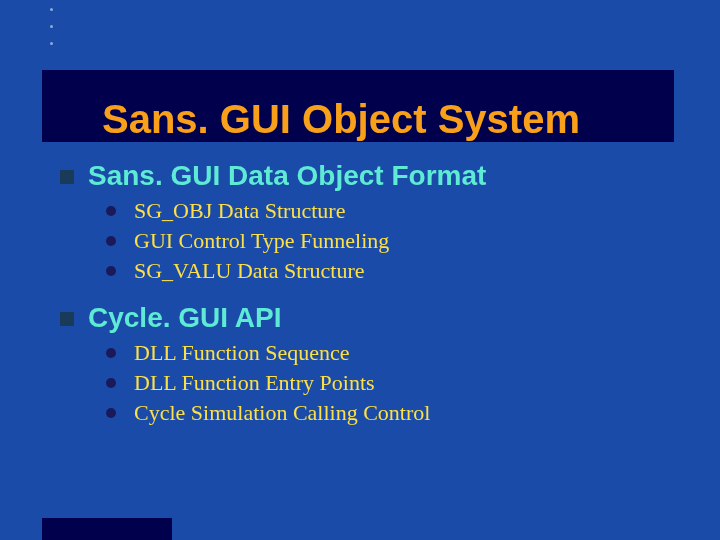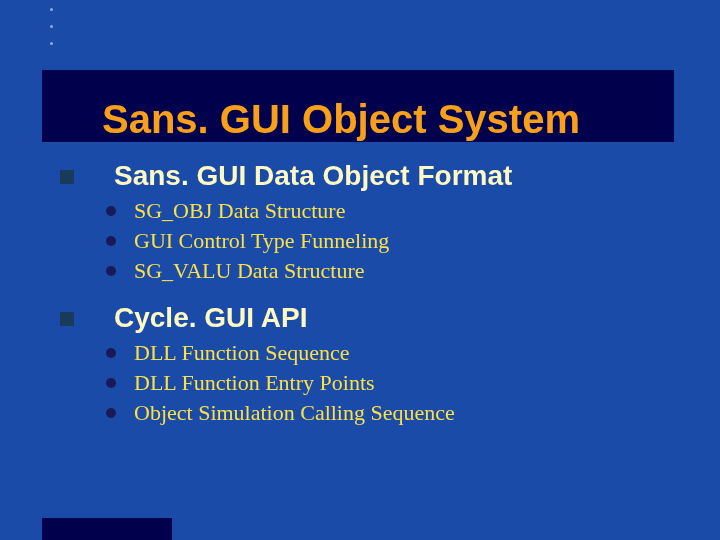--- a/index.html
+++ b/index.html
@@ -57,25 +57,24 @@
   .heading:first-child { margin-top: 0; }
   .square-bullet {
     width: 14px;
     height: 14px;
     background: #1a3a5a;
     margin-right: 14px;
     flex: 0 0 auto;
     margin-top: 2px;
   }
   .heading-text {
-    color: #fef9c3;
+    color: #5eead4;
     font-size: 28px;
     font-weight: bold;
     font-family: Verdana, Arial, sans-serif;
-    margin-left: 26px;
   }
   .sublist {
     margin-left: 46px;
     margin-bottom: 18px;
   }
   .subitem {
     display: flex;
     align-items: center;
     margin: 4px 0;
   }
@@ -143,19 +142,19 @@
     <div class="subitem">
       <div class="round-bullet"></div>
       <div class="subitem-text">DLL Function Sequence</div>
     </div>
     <div class="subitem">
       <div class="round-bullet"></div>
       <div class="subitem-text">DLL Function Entry Points</div>
     </div>
     <div class="subitem">
       <div class="round-bullet"></div>
-      <div class="subitem-text">Object Simulation Calling Sequence</div>
+      <div class="subitem-text">Cycle Simulation Calling Control</div>
     </div>
   </div>
 
 </div>
 
 <div class="bottom-bar"></div>
 
 </body></html>

